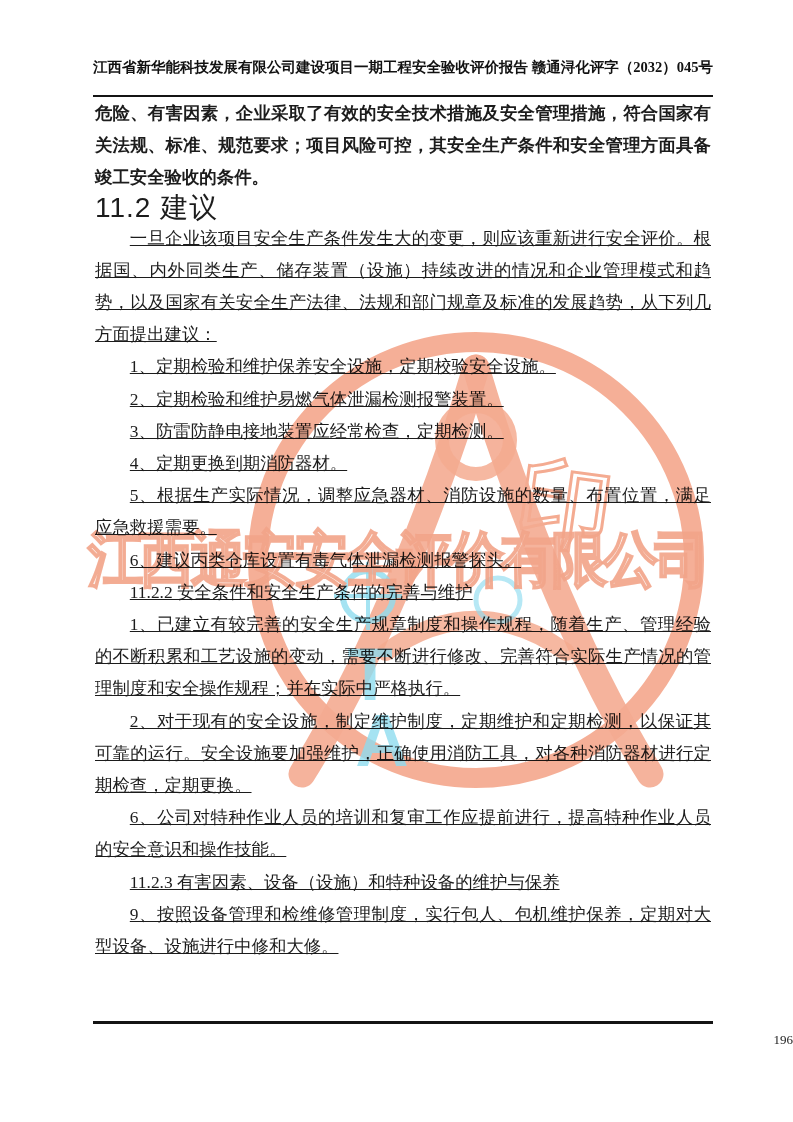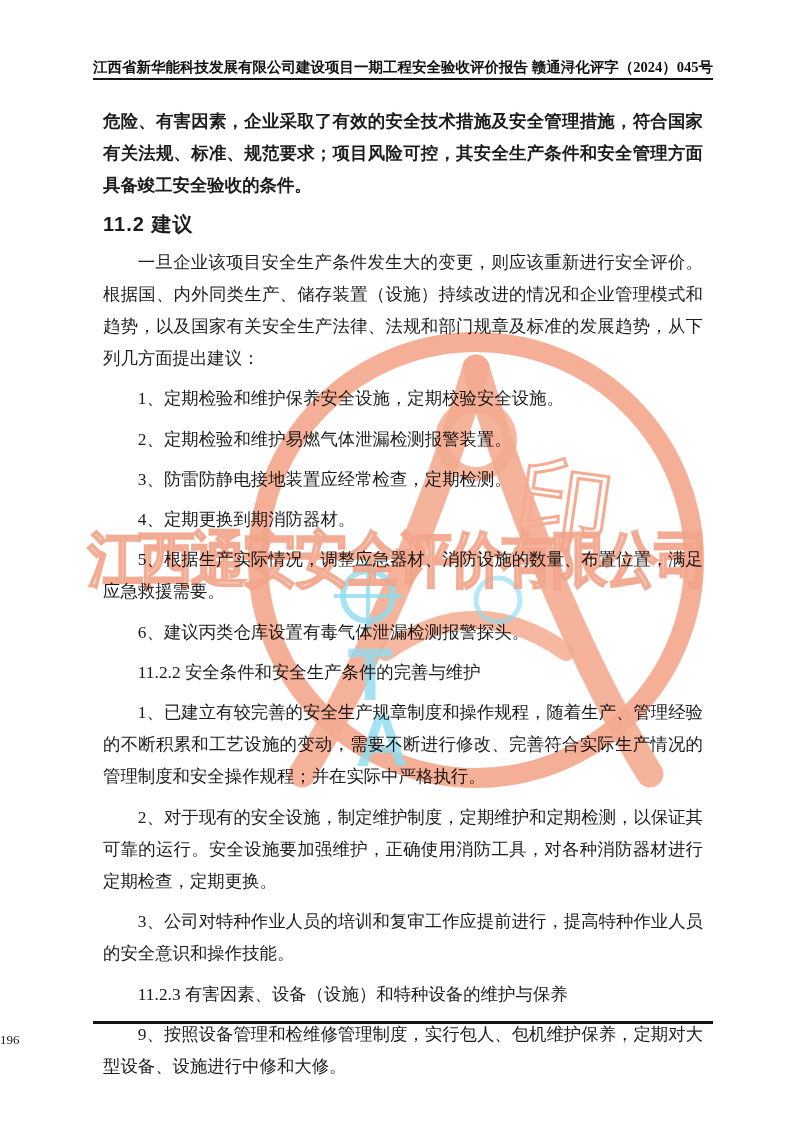--- a/index.html
+++ b/index.html
@@ -11,41 +11,41 @@
     background:#ffffff;
     font-family:"Liberation Serif","DejaVu Serif",serif;
     color:#1c1c1c;
     overflow:hidden;
   }
   
   .header {
     position:absolute; left:93px; top:58px; width:620px;
     display:flex; justify-content:space-between; align-items:flex-end;
     border-bottom:2px solid #141414;
-    padding-bottom:1px;
+    padding-bottom:18px;
     font-size:14.5px; font-weight:bold; color:#111;
     white-space:nowrap;
     font-family:Liberation Serif, serif;
   }
   
   .content {
     position:absolute; left:95px; top:97px; width:616px;
     font-size:17.4px; line-height:32.2px;
     text-align:justify;
     z-index:1;
   }
-  .content p { margin:8px; }
+  .content p { margin:0; }
   .para-bold { font-weight:bold; }
   .section-heading {
-    font-weight:bold; font-size:20px; line-height:28px;
+    font-weight:normal; font-size:28px; line-height:28px;
     margin:10px 0 8px 0;
     font-family:"Liberation Sans","DejaVu Sans",sans-serif;
     letter-spacing:1px;
   }
-  .indent { text-indent:2em; }
+  .indent { text-indent:2em;text-decoration:underline; }
   
   .watermark {
     position:absolute; inset:0; z-index:3;
     pointer-events:none;
     mix-blend-mode:multiply;
   }
   .stamp-svg { position:absolute; left:88px; top:328px; }
   .company-wm {
     position:absolute; left:88px; top:520px; width:624px;
     font-size:60px; font-weight:bold; white-space:nowrap;
@@ -55,49 +55,49 @@
     -webkit-text-stroke:2px rgba(242,164,138,0.9);
     font-family:"Liberation Sans","DejaVu Sans",sans-serif;
   }
   
   .footer-rule {
     position:absolute; left:93px; top:1021px; width:620px; height:3px;
     background:#141414;
   }
   .page-number {
     position:absolute; left:0; top:1032px; width:100%;
-    text-align:left; font-size:13px; color:#222;
+    text-align:right; font-size:13px; color:#222;
   }
 </style>
 </head>
 <body>
 
 <div class="page">
 
   <div class="header">
     <span>江西省新华能科技发展有限公司建设项目一期工程安全验收评价报告</span>
-    <span>赣通浔化评字（2024）045号</span>
+    <span>赣通浔化评字（2032）045号</span>
   </div>
 
   <div class="content">
     <p class="para-bold">危险、有害因素，企业采取了有效的安全技术措施及安全管理措施，符合国家有关法规、标准、规范要求；项目风险可控，其安全生产条件和安全管理方面具备竣工安全验收的条件。</p>
     <p class="section-heading">11.2 建议</p>
     <p class="indent">一旦企业该项目安全生产条件发生大的变更，则应该重新进行安全评价。根据国、内外同类生产、储存装置（设施）持续改进的情况和企业管理模式和趋势，以及国家有关安全生产法律、法规和部门规章及标准的发展趋势，从下列几方面提出建议：</p>
 
     <p class="indent">1、定期检验和维护保养安全设施，定期校验安全设施。</p>
     <p class="indent">2、定期检验和维护易燃气体泄漏检测报警装置。</p>
     <p class="indent">3、防雷防静电接地装置应经常检查，定期检测。</p>
     <p class="indent">4、定期更换到期消防器材。</p>
     <p class="indent">5、根据生产实际情况，调整应急器材、消防设施的数量、布置位置，满足应急救援需要。</p>
     <p class="indent">6、建议丙类仓库设置有毒气体泄漏检测报警探头。</p>
 
     <p class="indent">11.2.2 安全条件和安全生产条件的完善与维护</p>
     <p class="indent">1、已建立有较完善的安全生产规章制度和操作规程，随着生产、管理经验的不断积累和工艺设施的变动，需要不断进行修改、完善符合实际生产情况的管理制度和安全操作规程；并在实际中严格执行。</p>
     <p class="indent">2、对于现有的安全设施，制定维护制度，定期维护和定期检测，以保证其可靠的运行。安全设施要加强维护，正确使用消防工具，对各种消防器材进行定期检查，定期更换。</p>
-    <p class="indent">3、公司对特种作业人员的培训和复审工作应提前进行，提高特种作业人员的安全意识和操作技能。</p>
+    <p class="indent">6、公司对特种作业人员的培训和复审工作应提前进行，提高特种作业人员的安全意识和操作技能。</p>
 
     <p class="indent">11.2.3 有害因素、设备（设施）和特种设备的维护与保养</p>
     <p class="indent">9、按照设备管理和检维修管理制度，实行包人、包机维护保养，定期对大型设备、设施进行中修和大修。</p>
   </div>
 
   <div class="watermark">
     <svg class="stamp-svg" width="620" height="470" viewBox="0 0 620 470">
 
       <circle cx="388" cy="232" r="218" fill="none" stroke="#f4ab91" stroke-width="20" stroke-opacity="0.95"></circle>
 

